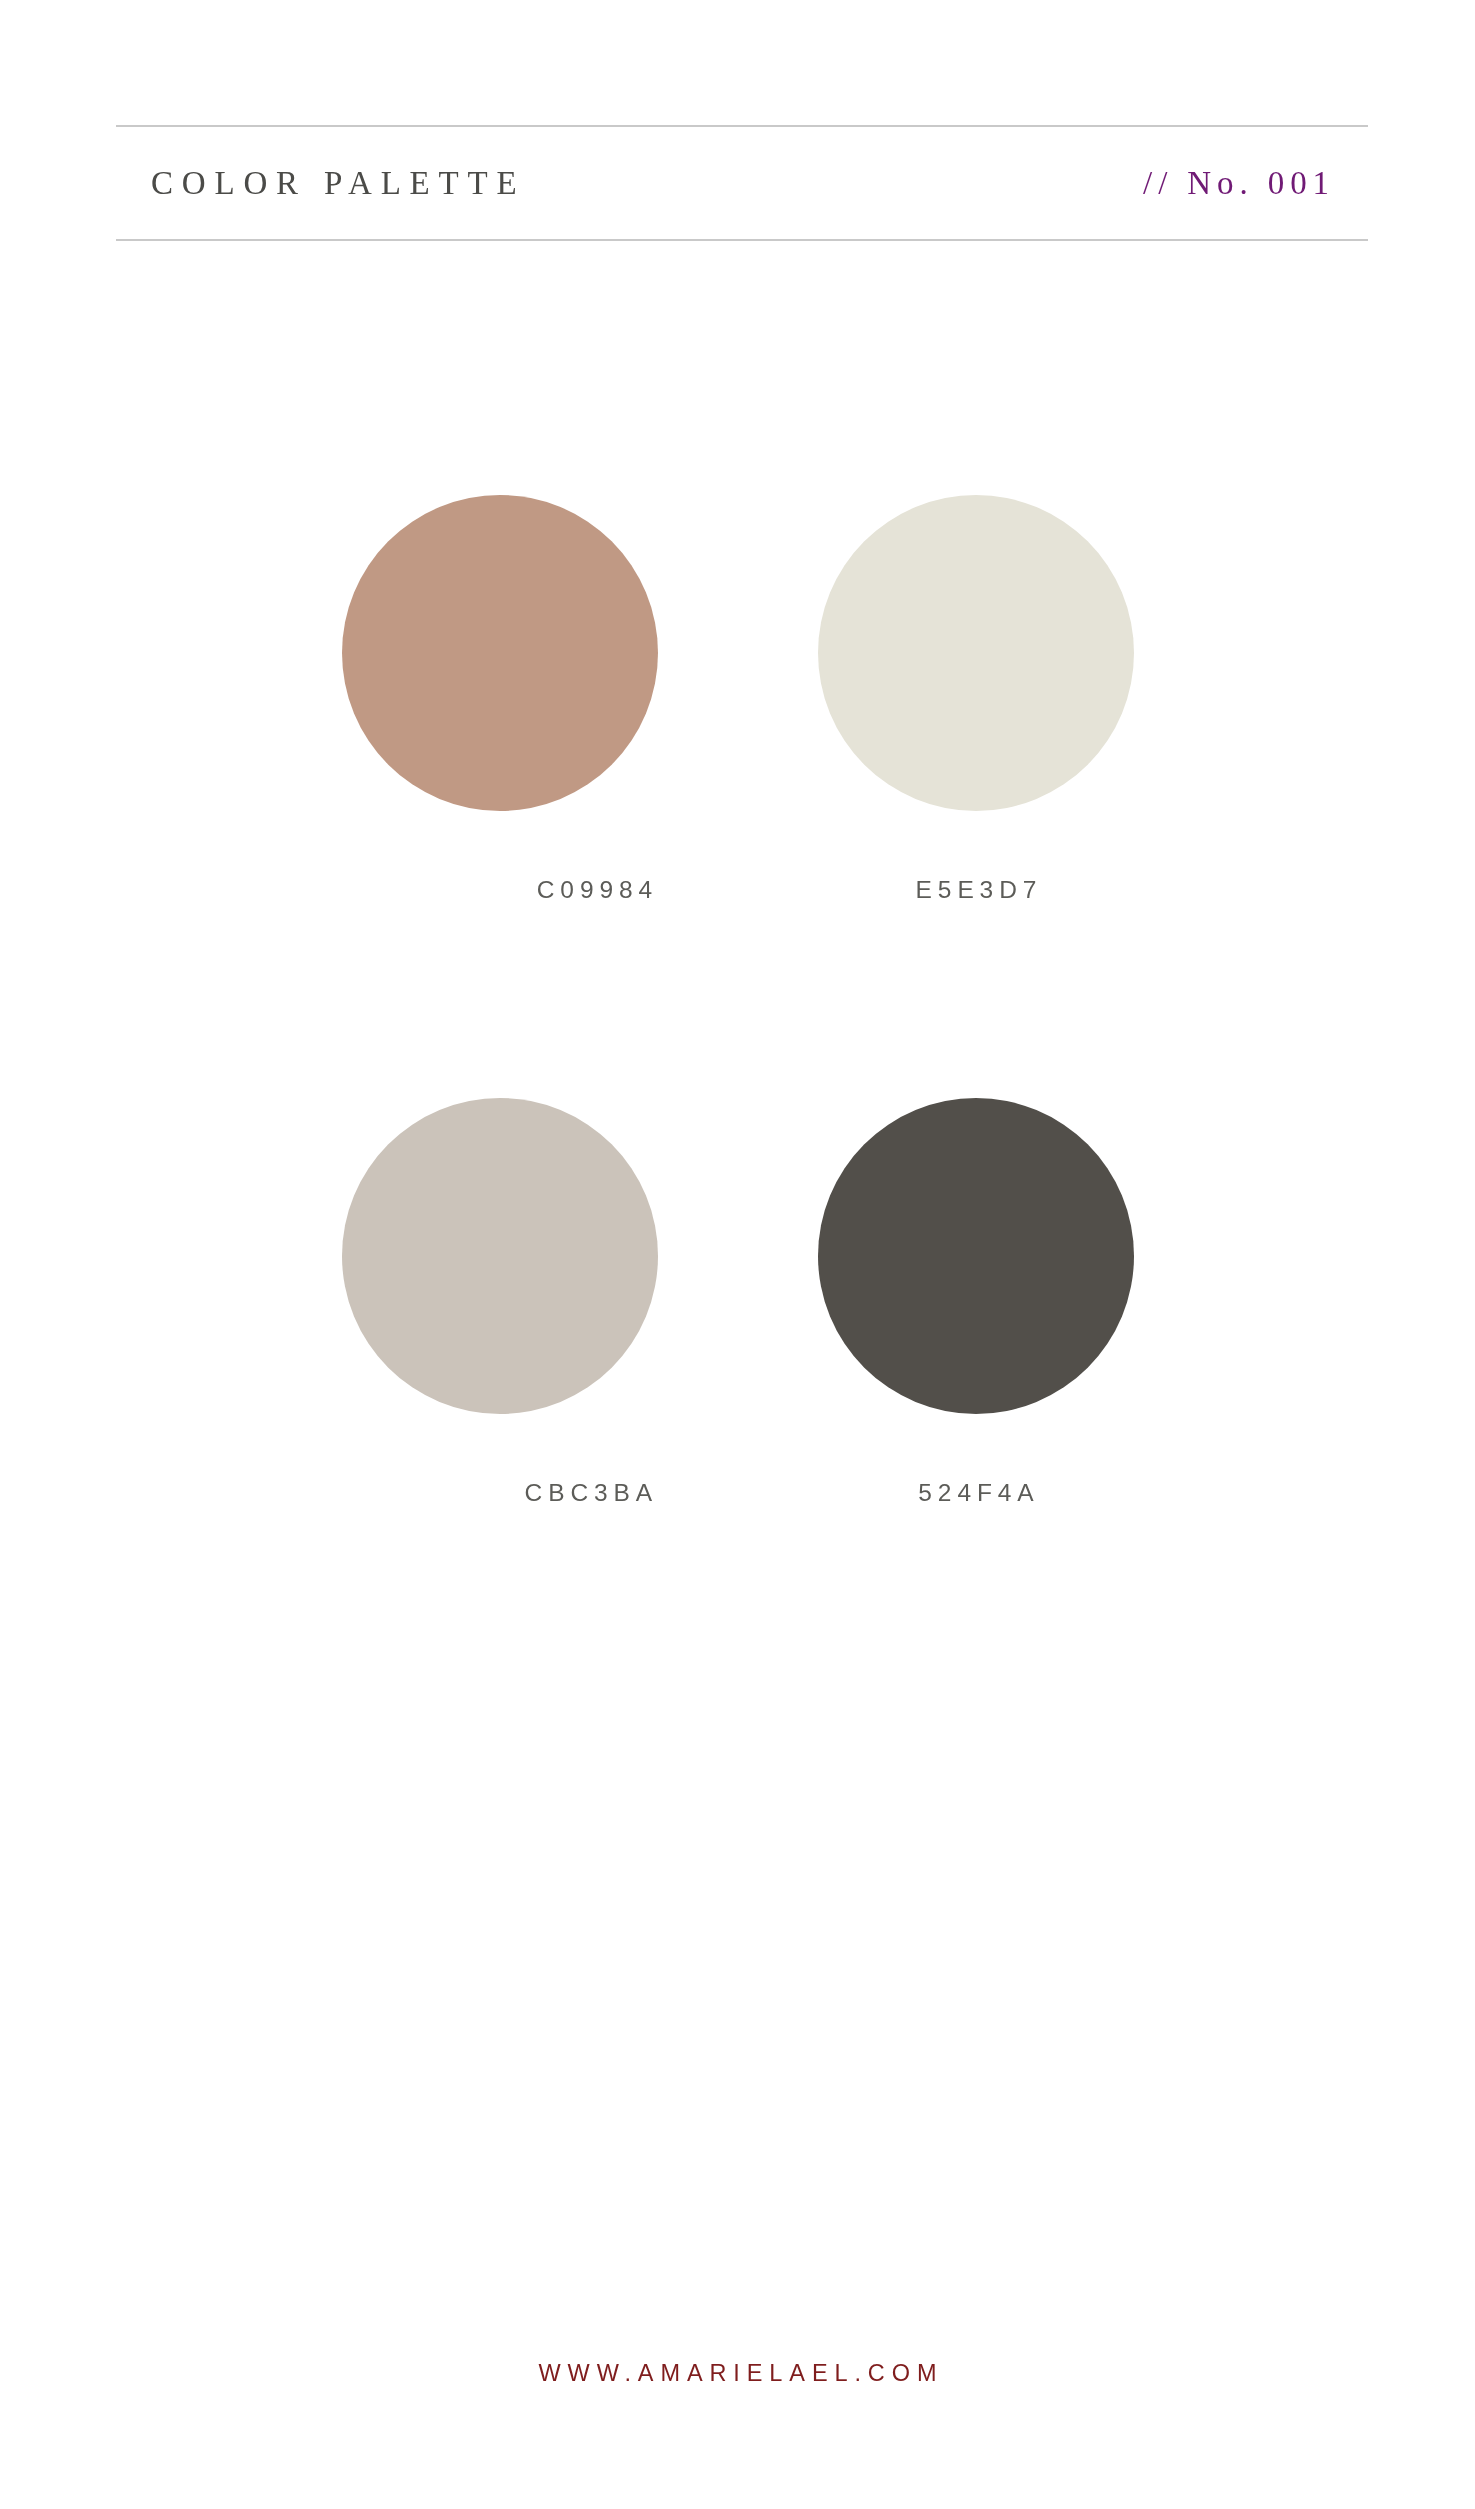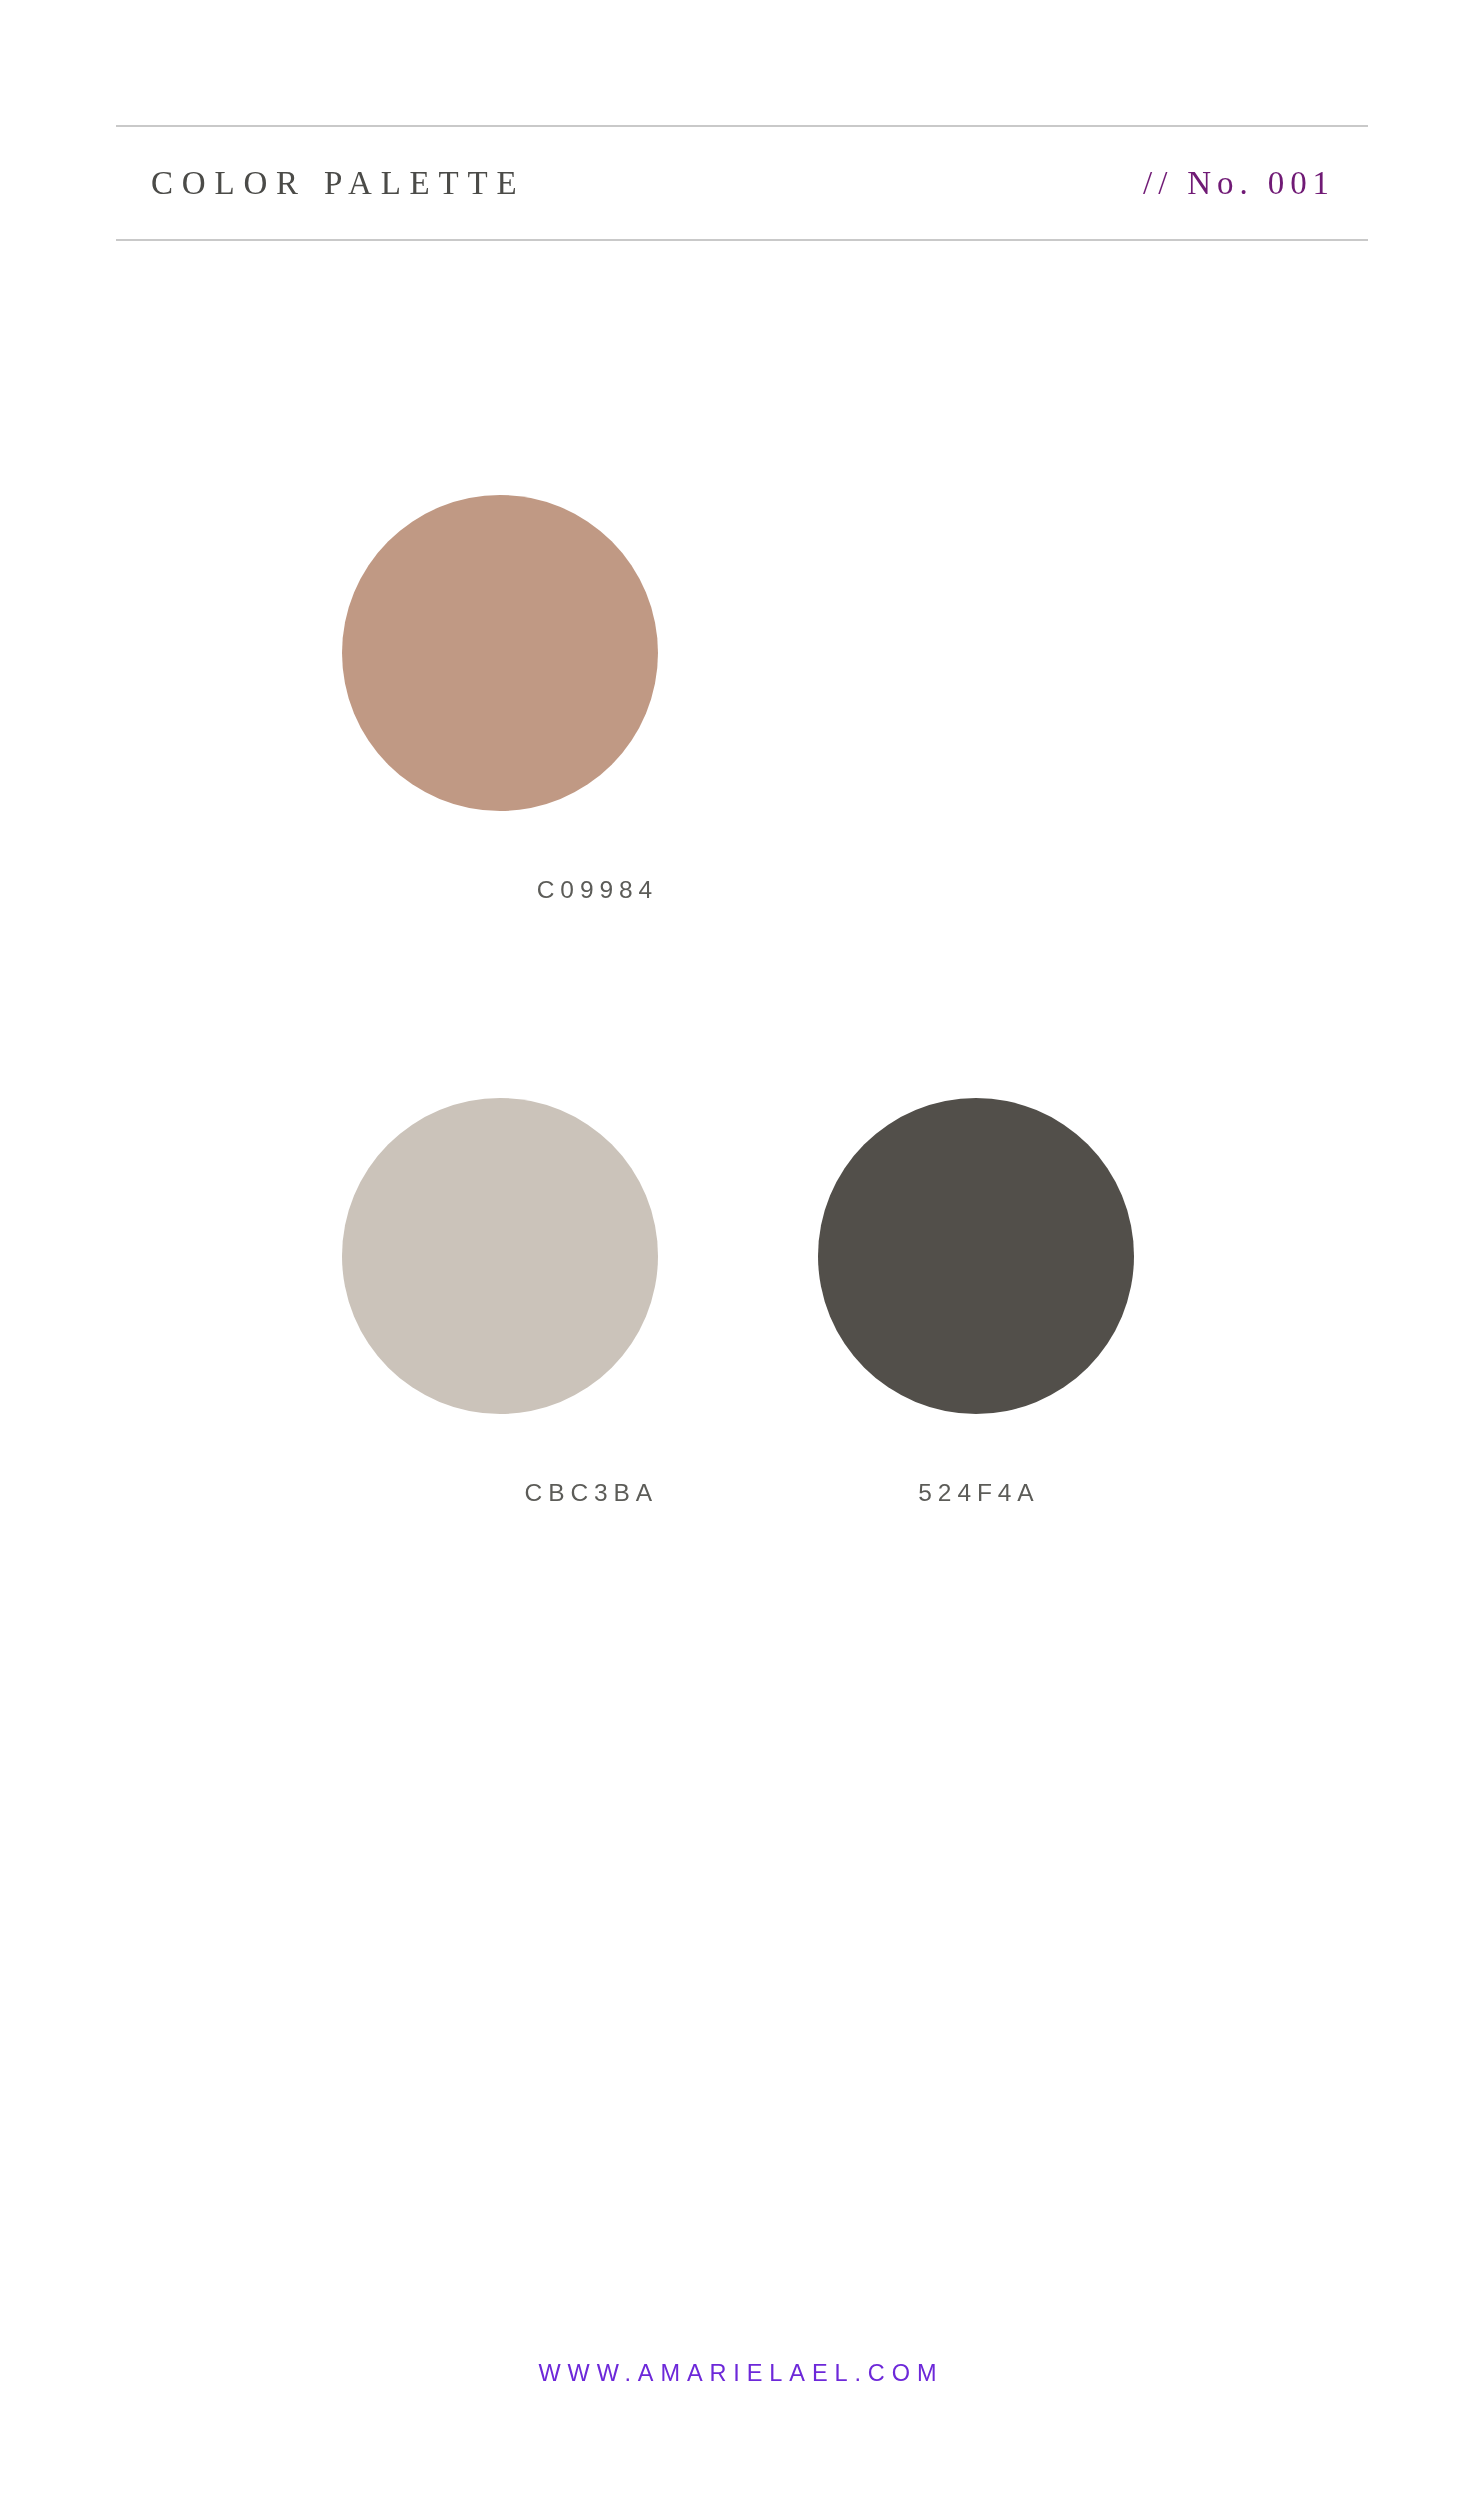--- a/index.html
+++ b/index.html
@@ -105,41 +105,45 @@
     left: 0;
     top: 2360px;
     width: 1475px;
     text-align: center;
   }
   .footer-text {
     font-family: "Liberation Sans", sans-serif;
     font-size: 23.5px;
     font-weight: 400;
     letter-spacing: 6.9px;
-    color: #6d28d9;
+    color: #7f1d1d;
     text-indent: 6.9px;
     white-space: nowrap;
   }
 </style>
 </head>
 <body>
 
 <div class="page" style="background-color: rgb(255, 255, 255);">
 
   <div class="header" style="border-top-color: rgb(201, 201, 201); border-bottom-color: rgb(201, 201, 201);">
     <div class="header-title" style="color: rgb(75, 75, 72);">COLOR PALETTE</div>
     <div class="header-number" style="color: #701a75;">// No. 001</div>
   </div>
 
   <div class="grid">
 
     <div class="swatch-row">
       <div class="swatch col-1">
         <div class="swatch-circle" style="background-color: rgb(192, 153, 132);"></div>
         <div class="swatch-label">C09984</div>
+      </div>
+      <div class="swatch col-2">
+        <div class="swatch-circle" style="background-color: rgb(229, 227, 215);"></div>
+        <div class="swatch-label">E5E3D7</div>
       </div>
     </div>
 
     <div class="swatch-row">
       <div class="swatch col-1">
         <div class="swatch-circle" style="background-color: rgb(203, 195, 186);"></div>
         <div class="swatch-label">CBC3BA</div>
       </div>
       <div class="swatch col-2">
         <div class="swatch-circle" style="background-color: rgb(82, 79, 74);"></div>

